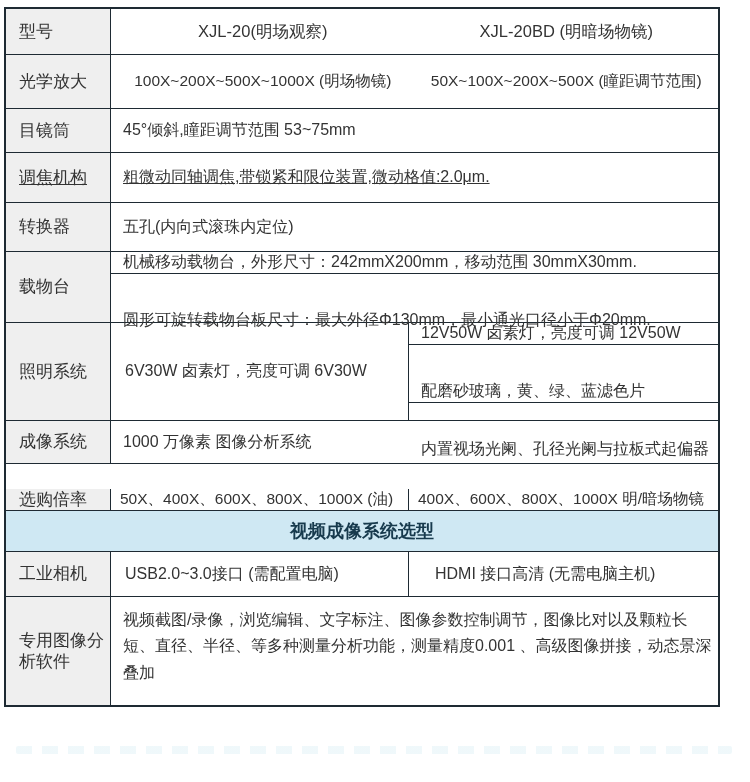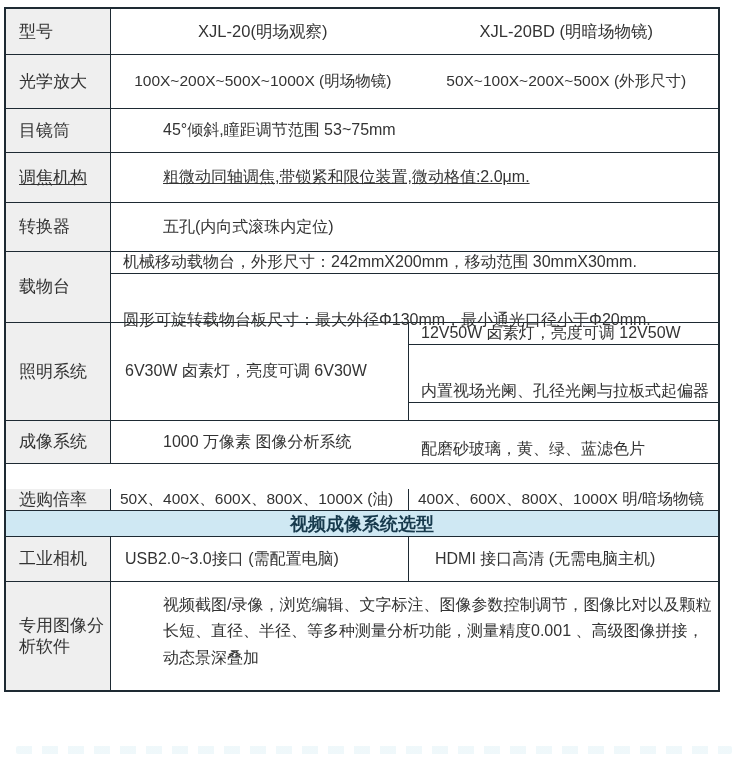--- a/index.html
+++ b/index.html
@@ -29,21 +29,21 @@
     background:var(--label-bg);
     border-right:1px solid var(--border);
     display:flex;align-items:center;
     padding-left:13px;padding-right:6px;
     font-size:17px;line-height:1.25;
   }
   .val{
     flex:1;display:flex;align-items:center;
     box-sizing:border-box;
     padding-left:12px;
-    font-size:16px;line-height:1.3;margin-left:40px;
+    font-size:16px;line-height:1.3;
   }
   .halves{flex:1;display:flex;}
   .half{flex:1;display:flex;align-items:center;justify-content:center;box-sizing:border-box;font-size:16.5px;}
   .split{flex:1;display:flex;}
   .cell-l{flex:0 0 298px;display:flex;align-items:center;box-sizing:border-box;
           border-right:1px solid var(--border);padding-left:14px;padding-right:6px;font-size:16px;}
   .cell-r{flex:1;display:flex;align-items:center;box-sizing:border-box;
           padding-left:14px;padding-right:6px;font-size:16px;}
   .stack{flex:1;display:flex;flex-direction:column;gap:36px;}
   .stack .sub{flex:1;display:flex;align-items:center;box-sizing:border-box;
@@ -55,21 +55,21 @@
   .r-optical{height:54px;}
   .r-optical .half{font-size:15.5px;}
   .r-eyepiece{height:44px;}
   .r-focus{height:50px;text-decoration:underline;}
   .r-nose{height:49px;}
   .r-stage{height:71px;}
   .r-illum{height:98px;}
   .r-imaging{height:43px;}
   .r-optional{height:47px;align-items:flex-end;}
   .r-optional .cell-l,.r-optional .cell-r{font-size:15.5px;padding-left:9px;}
-  .r-section{height:26px;background:var(--section-bg);
+  .r-section{height:41px;background:var(--section-bg);
              display:flex;align-items:center;justify-content:center;
              font-size:18px;font-weight:bold;color:var(--section-text);}
   .r-camera{height:45px;}
   .r-camera .cell-r{padding-left:26px;}
   .r-output{height:40px;}
   .r-output .cell-r{padding-left:26px;}
   .r-software{height:108px;}
   .r-software .val{line-height:1.65;padding-top:4px;padding-bottom:4px;align-items:flex-start;padding-top:10px;}
   
   .watermark-strip{
@@ -89,21 +89,21 @@
     <div class="halves">
       <div class="half">XJL-20(明场观察)</div>
       <div class="half">XJL-20BD (明暗场物镜)</div>
     </div>
   </div>
 
   <div class="row r-optical">
     <div class="lbl">光学放大</div>
     <div class="halves">
       <div class="half">100X~200X~500X~1000X (明场物镜)</div>
-      <div class="half">50X~100X~200X~500X (外形尺寸)</div>
+      <div class="half">50X~100X~200X~500X (瞳距调节范围)</div>
     </div>
   </div>
 
   <div class="row r-eyepiece">
     <div class="lbl">目镜筒</div>
     <div class="val">45°倾斜,瞳距调节范围 53~75mm</div>
   </div>
 
   <div class="row r-focus">
     <div class="lbl">调焦机构</div>
@@ -122,22 +122,22 @@
       <div class="sub">圆形可旋转载物台板尺寸：最大外径Φ130mm，最小通光口径小于Φ20mm.</div>
     </div>
   </div>
 
   <div class="row r-illum">
     <div class="lbl">照明系统</div>
     <div class="split">
       <div class="cell-l">6V30W 卤素灯，亮度可调 6V30W</div>
       <div class="stack">
         <div class="sub">12V50W 卤素灯，亮度可调 12V50W</div>
+        <div class="sub">配磨砂玻璃，黄、绿、蓝滤色片</div>
         <div class="sub">内置视场光阑、孔径光阑与拉板式起偏器</div>
-        <div class="sub">配磨砂玻璃，黄、绿、蓝滤色片</div>
       </div>
     </div>
   </div>
 
   <div class="row r-imaging">
     <div class="lbl">成像系统</div>
     <div class="val">1000 万像素 图像分析系统</div>
   </div>
 
   <div class="row r-optional">

